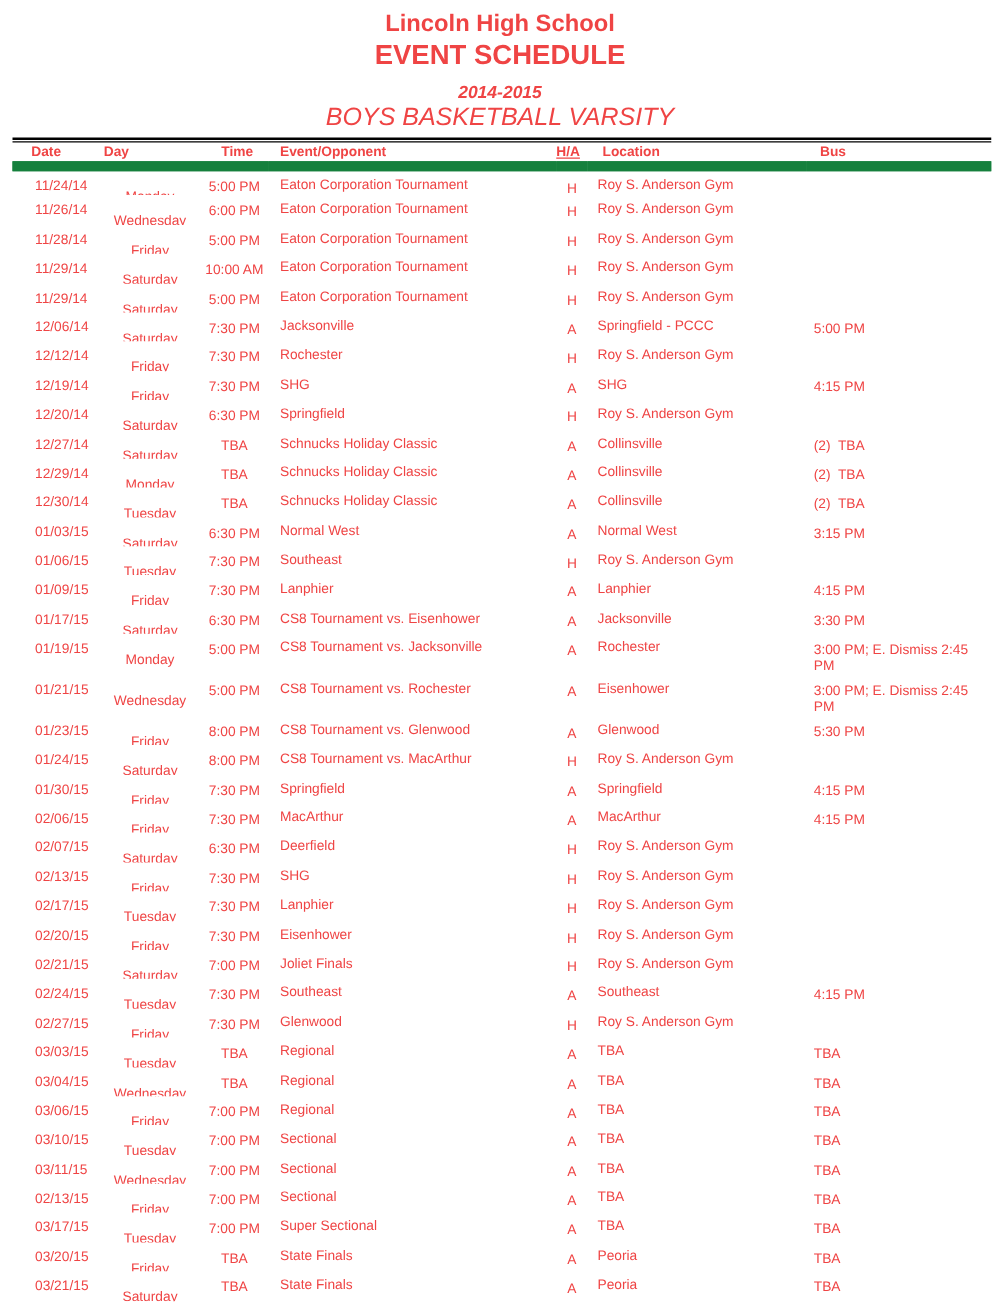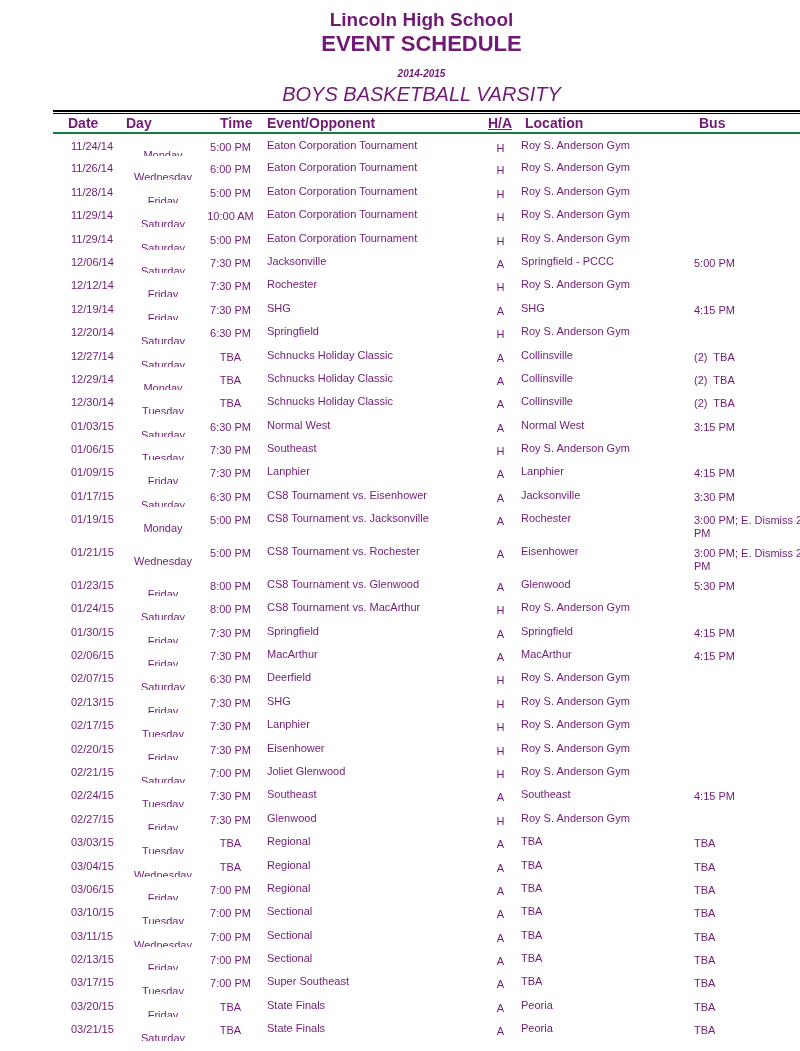--- a/index.html
+++ b/index.html
@@ -2,40 +2,39 @@
 <html><head>
 <meta charset="utf-8">
 <style>
   * { margin: 0; padding: 0; box-sizing: border-box; }
   html, body { background: #ffffff; }
   .page {
     position: relative;
     width: 800px;
     height: 1051px;
     background: #ffffff;
-    color: #701a75;
+    color: #ef4444;
     font-family: "Liberation Sans", "DejaVu Sans", sans-serif;
     overflow: hidden;
-    padding-left: 43px;
   }
   .titles { text-align: center; }
   .title-school {
     margin-top: 9px;
     font-size: 19px;
     font-weight: bold;
     line-height: 22px;
   }
   .title-main {
     font-size: 22px;
     font-weight: bold;
     line-height: 26px;
   }
   .title-season {
     margin-top: 9px;
-    font-size: 10px;
+    font-size: 14px;
     font-weight: bold;
     font-style: italic;
     line-height: 15px;
   }
   .title-team {
     margin-top: 2px;
     font-size: 20px;
     font-style: italic;
     line-height: 23px;
   }
@@ -46,23 +45,23 @@
 
   table.schedule {
     margin-left: 10px;
     width: 783px;
     border-collapse: collapse;
     table-layout: fixed;
     font-size: 11px;
   }
   thead th {
     height: 19px;
-    font-size: 14px;
+    font-size: 11px;
     font-weight: bold;
-    border-bottom: 2px solid #15803d;
+    border-bottom: 8px solid #15803d;
     vertical-align: middle;
     white-space: nowrap;
   }
   tbody td {
     vertical-align: top;
     padding-top: 5px;
     line-height: 13px;
     overflow: hidden;
   }
   tbody tr { height: 23.4px; }
@@ -363,21 +362,21 @@
           <td class="c-time"><span>7:30 PM</span></td>
           <td class="c-event"><span>Eisenhower</span></td>
           <td class="c-ha"><span>H</span></td>
           <td class="c-location"><span>Roy S. Anderson Gym</span></td>
           <td class="c-bus"><span></span></td>
         </tr>
         <tr>
           <td class="c-date"><span>02/21/15</span></td>
           <td class="c-day"><span>Saturday</span></td>
           <td class="c-time"><span>7:00 PM</span></td>
-          <td class="c-event"><span>Joliet Glenwood</span></td>
+          <td class="c-event"><span>Joliet Finals</span></td>
           <td class="c-ha"><span>H</span></td>
           <td class="c-location"><span>Roy S. Anderson Gym</span></td>
           <td class="c-bus"><span></span></td>
         </tr>
         <tr>
           <td class="c-date"><span>02/24/15</span></td>
           <td class="c-day"><span>Tuesday</span></td>
           <td class="c-time"><span>7:30 PM</span></td>
           <td class="c-event"><span>Southeast</span></td>
           <td class="c-ha"><span>A</span></td>
@@ -444,21 +443,21 @@
           <td class="c-time"><span>7:00 PM</span></td>
           <td class="c-event"><span>Sectional</span></td>
           <td class="c-ha"><span>A</span></td>
           <td class="c-location"><span>TBA</span></td>
           <td class="c-bus"><span>TBA</span></td>
         </tr>
         <tr>
           <td class="c-date"><span>03/17/15</span></td>
           <td class="c-day"><span>Tuesday</span></td>
           <td class="c-time"><span>7:00 PM</span></td>
-          <td class="c-event"><span>Super Southeast</span></td>
+          <td class="c-event"><span>Super Sectional</span></td>
           <td class="c-ha"><span>A</span></td>
           <td class="c-location"><span>TBA</span></td>
           <td class="c-bus"><span>TBA</span></td>
         </tr>
         <tr>
           <td class="c-date"><span>03/20/15</span></td>
           <td class="c-day"><span>Friday</span></td>
           <td class="c-time"><span>TBA</span></td>
           <td class="c-event"><span>State Finals</span></td>
           <td class="c-ha"><span>A</span></td>

